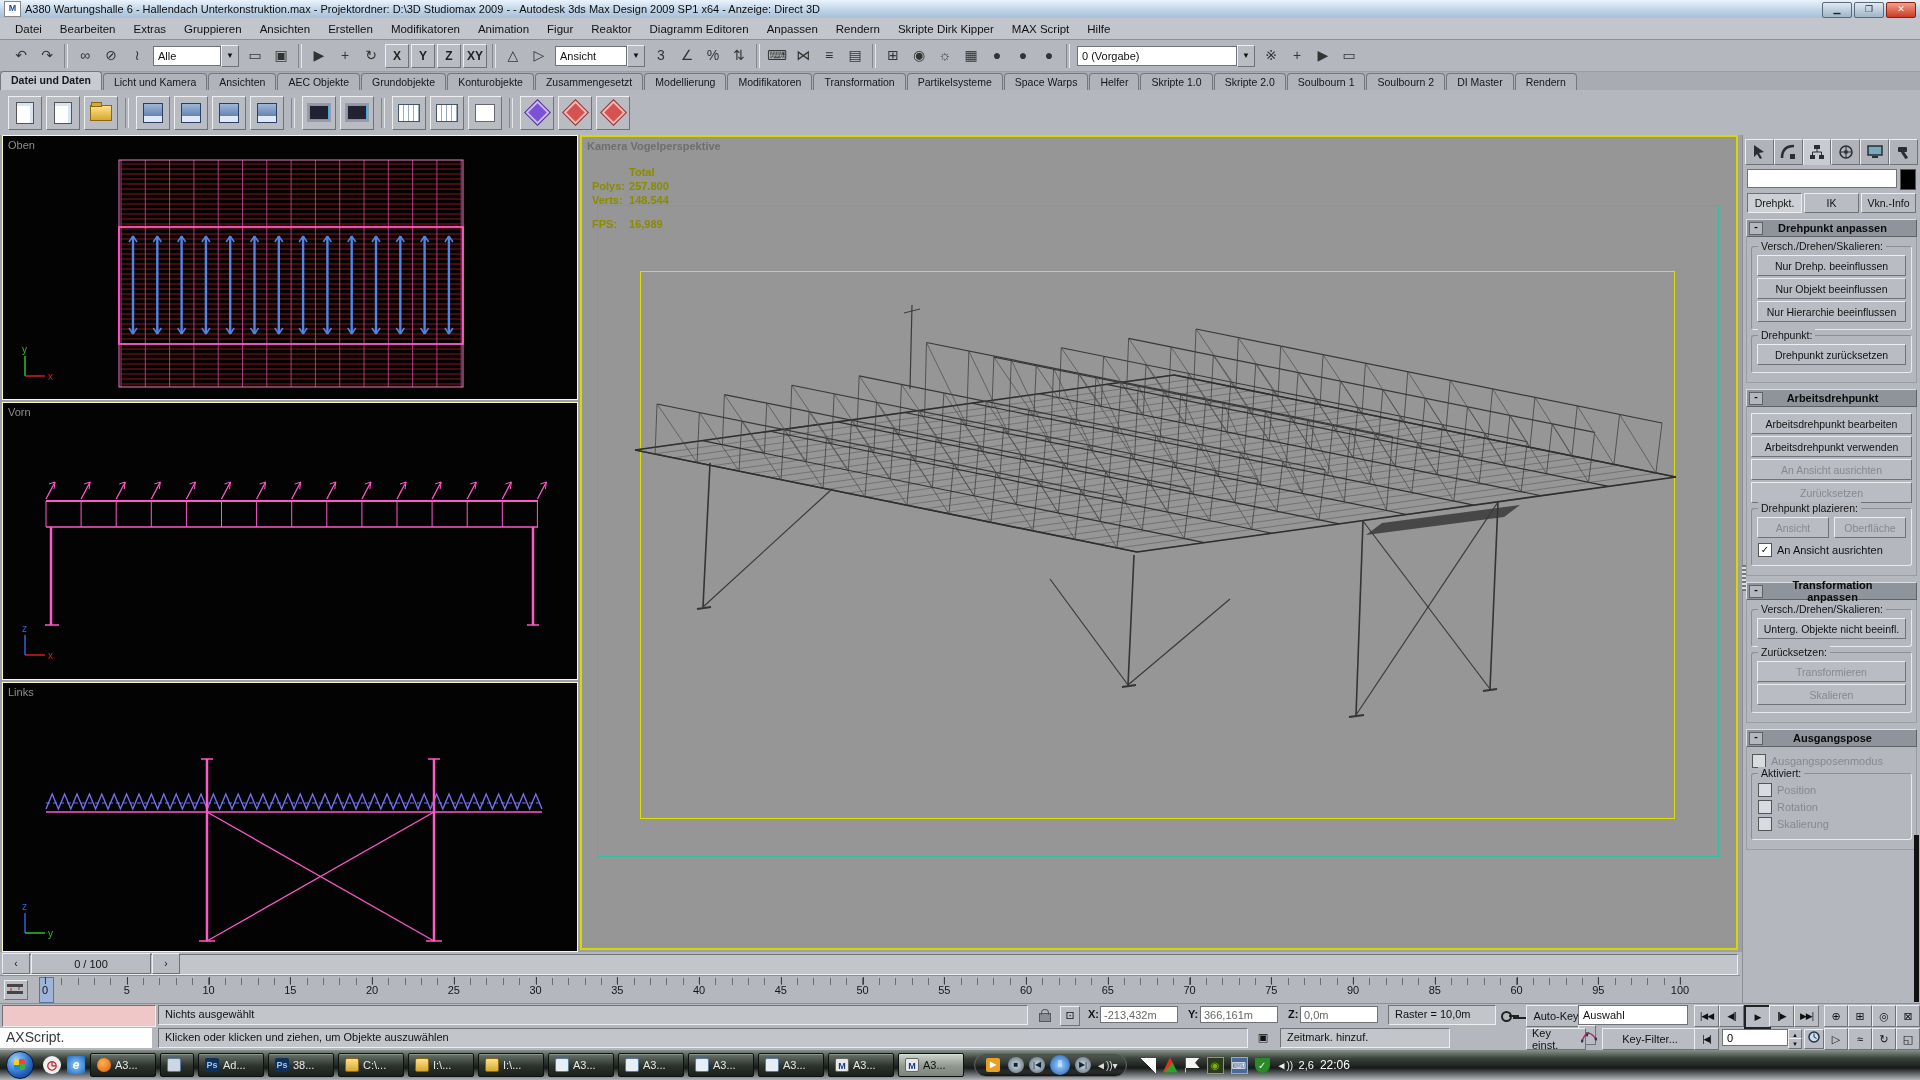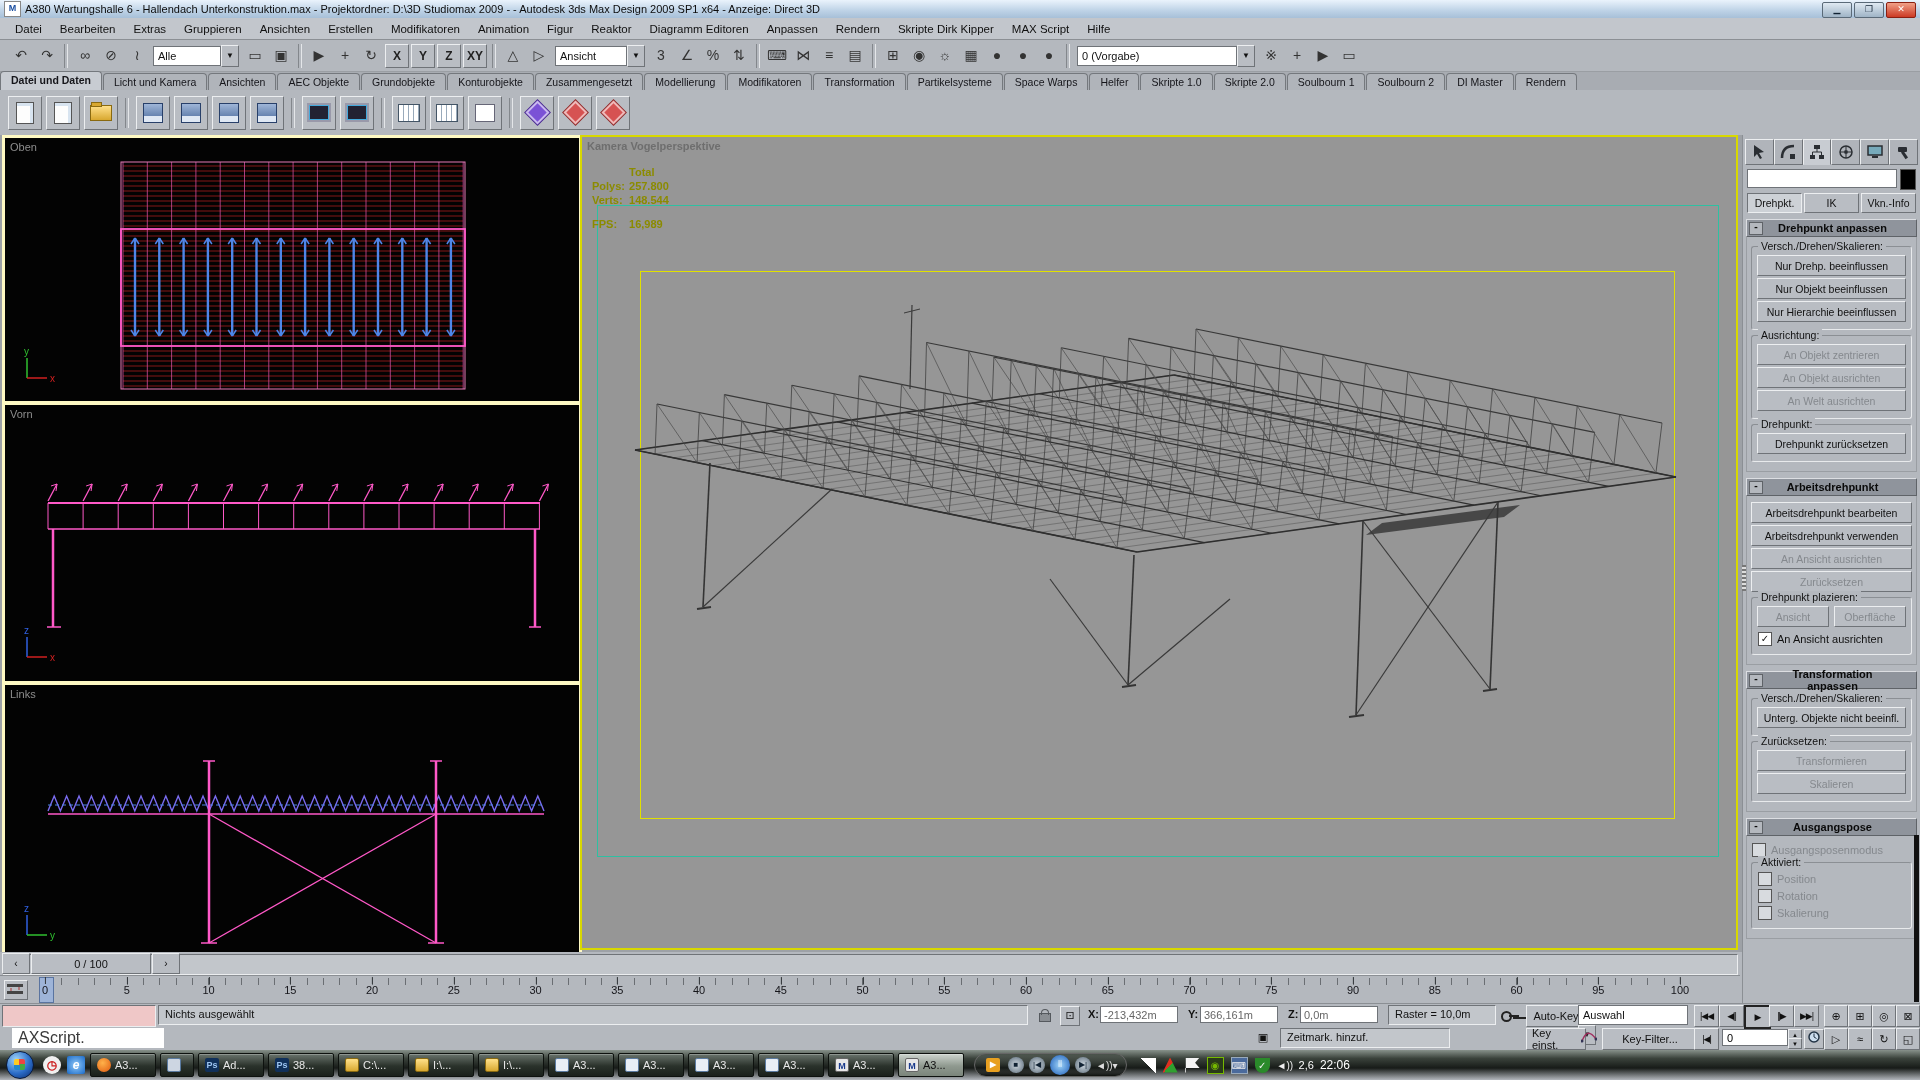--- a/index.html
+++ b/index.html
@@ -55,21 +55,21 @@
   .shp-monitor{width:20px;height:15px;background:#223;border:2px solid #99a;box-shadow:inset 0 0 0 1px #4ad;}
   .shp-table{width:20px;height:16px;background:
      repeating-linear-gradient(to right,#fff 0 4px,#9ab 4px 5px),
      repeating-linear-gradient(#fff 0 4px,#9ab 4px 5px);border:1px solid #456;}
   .shp-blank{width:18px;height:16px;background:#fff;border:1px solid #667;}
   .shp-gem{width:13px;height:13px;transform:rotate(45deg);border:2px solid rgba(255,255,255,.6);}
   .gem-purple{background:#7b52d6;box-shadow:0 0 0 1px #4a2a90;}
   .gem-red{background:#d65252;box-shadow:0 0 0 1px #902a2a;}
   
   #workspace{position:absolute;left:0;top:135px;width:1920px;height:817px;background:#9da1a6;}
-  .vp{position:absolute;background:#030303;border:3px solid #fef9c3;}
+  .vp{position:absolute;background:#030303;border:1px solid #fef9c3;}
   .vp-label{position:absolute;left:5px;top:3px;color:#8e8e8e;font-size:11px;z-index:3;}
   #vp-top{left:2px;top:0px;width:574px;height:263px;}
   #vp-front{left:2px;top:267px;width:574px;height:276px;}
   #vp-left{left:2px;top:547px;width:574px;height:268px;}
   #vp-cam{left:580px;top:0px;width:1158px;height:815px;background:#969696;border:2px solid #d8d800;box-sizing:border-box;font-weight:bold;}
   #vp-cam .vp-label{color:#6e6e6e;}
   .cam-teal{position:absolute;left:15px;top:68px;width:1120px;height:650px;border:1px solid #2ec0a2;}
   .cam-safe{position:absolute;left:58px;top:134px;width:1033px;height:546px;border:1px solid #e0e000;}
   #cam-stats{position:absolute;left:10px;top:28px;color:#8b8b00;font-size:11px;line-height:14px;z-index:3;}
   #cam-stats table{border-collapse:collapse;}
@@ -115,22 +115,22 @@
   #ruler-strip{position:absolute;left:30px;top:0;width:1700px;height:27px;
     background:repeating-linear-gradient(to right,#6a6e73 0 1px,transparent 1px 16.35px);
     background-size:1640px 7px;background-position:15px 2px;background-repeat:no-repeat;}
   .ruler-num{position:absolute;top:8px;transform:translateX(-50%);font-size:11px;color:#15151a;}
   .ruler-num::before{content:"";position:absolute;left:50%;top:-7px;width:1px;height:7px;background:#34383c;}
   #frame-marker{position:absolute;left:9px;top:1px;width:13px;height:24px;background:#9eb4d8;border:1px solid #5a74a0;}
   
   #statusbar{position:absolute;left:0;top:1003px;width:1920px;height:47px;background:#b4b8be;border-top:1px solid #8b8f94;box-sizing:border-box;}
   .sb-row{position:absolute;left:0;width:1920px;height:23px;}
   #listener-pink{position:absolute;left:2px;top:1px;width:152px;height:20px;background:#efc7c7;}
-  #listener-white{position:absolute;left:12px;top:1px;width:152px;height:20px;background:#fff;
-    font-size:16px;color:#3a3a3a;padding:1px 6px;box-sizing:border-box;}
+  #listener-white{position:absolute;left:0;top:1px;width:152px;height:20px;background:#fff;
+    font-size:14px;color:#3a3a3a;padding:1px 6px;box-sizing:border-box;}
   .sb-field{position:absolute;font-size:11px;padding:2px 6px;box-sizing:border-box;white-space:nowrap;overflow:hidden;}
   .sb-ico{position:absolute;width:18px;height:18px;top:2px;font-size:11px;line-height:16px;text-align:center;}
   .coord-label{position:absolute;top:4px;font-weight:bold;font-size:11px;}
   .coord-input{position:absolute;top:2px;width:78px;height:17px;border:1px solid #6f7378;background:#fff;font-size:11px;padding:0 3px;box-sizing:border-box;color:#666;}
   .sb-btn{position:absolute;top:1px;height:20px;font-size:11px;padding:0 5px;}
   .pb-btn{position:absolute;top:1px;height:20px;width:23px;font-size:9px;letter-spacing:-1px;}
   .pb-btn.play{border:2px solid #222;}
   #sel-dd{position:absolute;left:1578px;top:1px;width:110px;height:20px;display:flex;flex-direction:column;}
   #sel-dd .dd-box{flex:1;height:18px;background:#fff;border:1px solid #6f7378;font-size:11px;line-height:18px;padding:0 4px;}
   #frame-field{position:absolute;left:1722px;top:2px;width:66px;height:17px;background:#fff;border:1px solid #6f7378;font-size:11px;padding:0 4px;box-sizing:border-box;}
@@ -944,26 +944,20 @@
         <span class="ro-title">Drehpunkt anpassen</span>
       </div>
       <div class="ro-body">
         <div class="grp">
           <span class="grp-label">Versch./Drehen/Skalieren:</span>
           <div class="raised btn cp-btn">Nur Drehp. beeinflussen</div>
           <div class="raised btn cp-btn">Nur Objekt beeinflussen</div>
           <div class="raised btn cp-btn">Nur Hierarchie beeinflussen</div>
         </div>
         <div class="grp">
-          <span class="grp-label">Ausrichtung:</span>
-          <div class="raised btn cp-btn disabled">An Objekt zentrieren</div>
-          <div class="raised btn cp-btn disabled">An Objekt ausrichten</div>
-          <div class="raised btn cp-btn disabled">An Welt ausrichten</div>
-        </div>
-        <div class="grp">
           <span class="grp-label">Drehpunkt:</span>
           <div class="raised btn cp-btn">Drehpunkt zurücksetzen</div>
         </div>
       </div>
     </div>
 
     <div class="rollout">
       <div class="ro-head">
         <span class="ro-minus">-</span>
         <span class="ro-title">Arbeitsdrehpunkt</span>
@@ -1108,20 +1102,21 @@
       <div class="pb-btn raised btn" style="left:1794px;">▶▶|</div>
       <div id="nav-row1">
           <div class="pb-btn raised btn" style="left: 1824px; top: 1px; width: 22px; font-size: 11px; letter-spacing: 0px;">⊕</div>
           <div class="pb-btn raised btn" style="left: 1848px; top: 1px; width: 22px; font-size: 11px; letter-spacing: 0px;">⊞</div>
           <div class="pb-btn raised btn" style="left: 1872px; top: 1px; width: 22px; font-size: 11px; letter-spacing: 0px;">◎</div>
           <div class="pb-btn raised btn" style="left: 1896px; top: 1px; width: 22px; font-size: 11px; letter-spacing: 0px;">⊠</div>
         </div>
     </div>
     <div class="sb-row" style="top:23px;">
       <div id="listener-white">AXScript.</div>
+      <div class="sb-field sunken" style="left:158px;top:1px;width:1090px;height:20px;">Klicken oder klicken und ziehen, um Objekte auszuwählen</div>
       <div class="sb-ico" style="left:1254px;">▣</div>
       <div class="sb-field sunken" style="left:1280px;top:1px;width:170px;height:20px;">Zeitmark. hinzuf.</div>
       <div class="sb-btn raised btn" style="left:1526px;width:48px;">Key einst.</div>
       <div class="sb-ico" style="left:1580px;"><svg width="16" height="14">
             <path d="M1,12 C5,2 9,2 15,10" stroke="#a03060" fill="none" stroke-width="1.5"></path>
             <circle cx="1" cy="12" r="1.5" fill="#335"></circle>
             <circle cx="15" cy="10" r="1.5" fill="#335"></circle>
           </svg></div>
       <div class="sb-btn raised btn" style="left:1602px;width:84px;">Key-Filter...</div>
       <div class="pb-btn raised btn" style="left:1694px;">|◀|</div>

